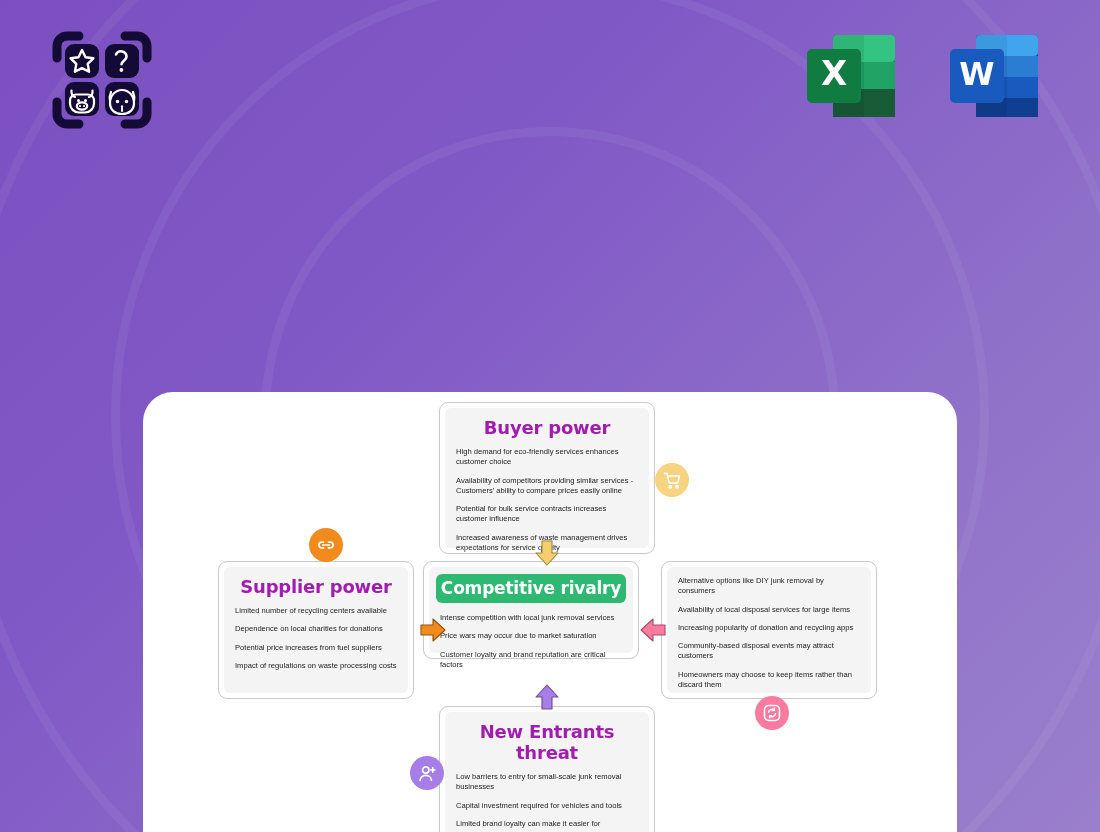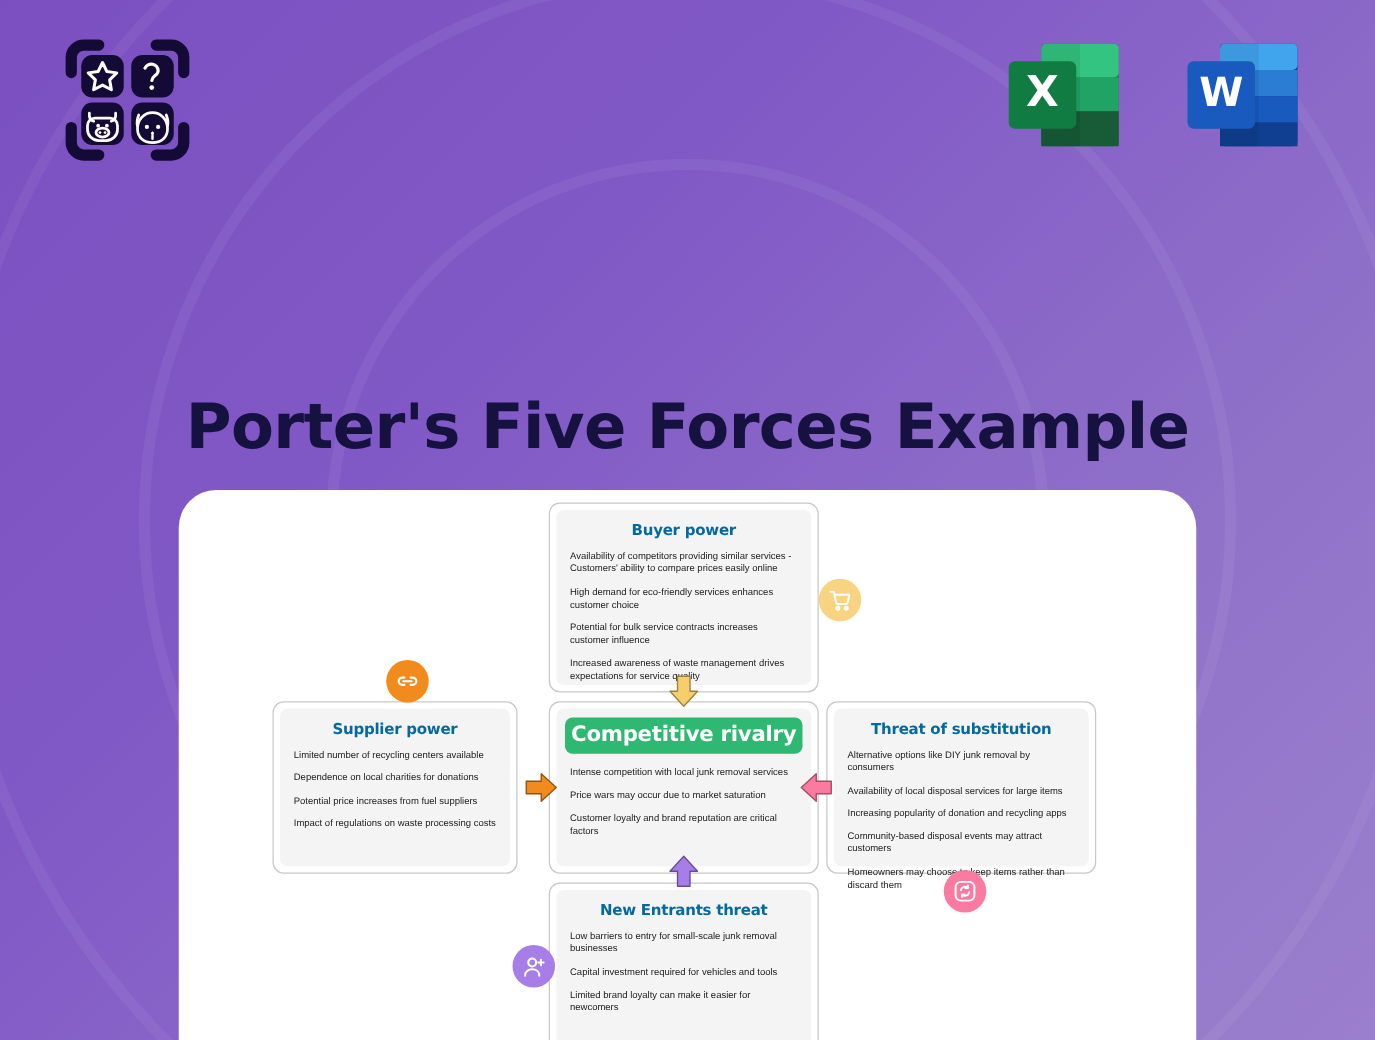--- a/index.html
+++ b/index.html
@@ -111,23 +111,23 @@
     background: #f4f4f4;
     border-radius: 6px;
     width: 100%;
     height: 100%;
     box-sizing: border-box;
     padding: 9px 11px 10px 11px;
   }
   .fbox h3 {
     margin: 0 0 9px 0;
     text-align: center;
-    font-size: 12px;
+    font-size: 18px;
     font-weight: bold;
-    color: #0369a1;
+    color: #a21caf;
     font-family: "DejaVu Sans", sans-serif;
     letter-spacing: -0.2px;
   }
   .fbox.center h3 {
     background: #2eb872;
     color: #ffffff;
     border-radius: 6px;
     padding: 4px 0 5px 0;
     margin: -2px -4px 10px -4px;
     font-size: 17px;
@@ -142,21 +142,21 @@
     line-height: 1.35;
     color: #1b1b1b;
     margin-bottom: 8px;
     font-family: "Liberation Sans", sans-serif;
   }
   .fbox ul li:last-child { margin-bottom: 0; }
 
   
   #box-buyer        { left: 296px; top: 10px;  width: 216px; height: 152px; }
   #box-supplier     { left: 75px;  top: 169px; width: 196px; height: 138px; }
-  #box-rivalry      { left: 296px; top: 169px; width: 216px; height: 138px; }
+  #box-rivalry      { left: 280px; top: 169px; width: 216px; height: 98px; }
   #box-substitution { left: 518px; top: 169px; width: 216px; height: 138px; }
   #box-entrants     { left: 296px; top: 314px; width: 216px; height: 152px; }
 
   
   .arrow { position: absolute; }
   .arrow svg { display:block; }
 
   
   .badge {
     position: absolute;
@@ -238,31 +238,30 @@
         <rect x="32" y="27" width="62" height="21" fill="#2b7cd3"></rect>
         <rect x="32" y="48" width="62" height="21" fill="#185abd"></rect>
         <rect x="32" y="69" width="62" height="19" fill="#103f91"></rect>
         <rect x="32" y="6" width="31" height="82" fill="#000000" opacity="0.07"></rect>
         <rect x="6" y="20" width="54" height="54" rx="5" fill="#185abd"></rect>
         <text x="33" y="56" font-family="DejaVu Sans, sans-serif" font-size="32" font-weight="bold" fill="#ffffff" text-anchor="middle">W</text>
       </svg>
     </div>
   </div>
 
-  <div class="page-title">Porter's Five Forces Example</div>
 
   <div class="card">
     <div class="diagram">
 
       <div class="fbox" id="box-buyer">
         <div class="fbox-inner">
           <h3>Buyer power</h3>
           <ul>
+            <li>High demand for eco-friendly services enhances customer choice</li>
             <li>Availability of competitors providing similar services  - Customers' ability to compare prices easily online</li>
-            <li>High demand for eco-friendly services enhances customer choice</li>
             <li>Potential for bulk service contracts increases customer influence</li>
             <li>Increased awareness of waste management drives expectations for service quality</li>
           </ul>
         </div>
       </div>
 
       <div class="fbox" id="box-supplier">
         <div class="fbox-inner">
           <h3>Supplier power</h3>
           <ul>
@@ -280,21 +279,20 @@
           <ul>
             <li>Intense competition with local junk removal services</li>
             <li>Price wars may occur due to market saturation</li>
             <li>Customer loyalty and brand reputation are critical factors</li>
           </ul>
         </div>
       </div>
 
       <div class="fbox" id="box-substitution">
         <div class="fbox-inner">
-          <h3>Threat of substitution</h3>
           <ul>
             <li>Alternative options like DIY junk removal by consumers</li>
             <li>Availability of local disposal services for large items</li>
             <li>Increasing popularity of donation and recycling apps</li>
             <li>Community-based disposal events may attract customers</li>
             <li>Homeowners may choose to keep items rather than discard them</li>
           </ul>
         </div>
       </div>
 

